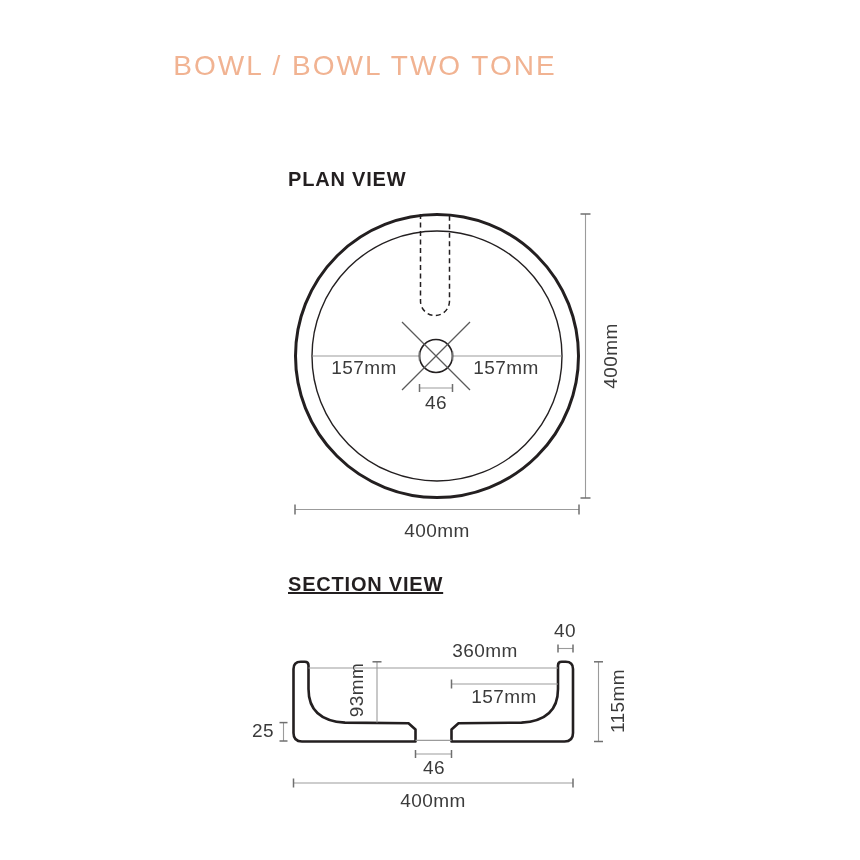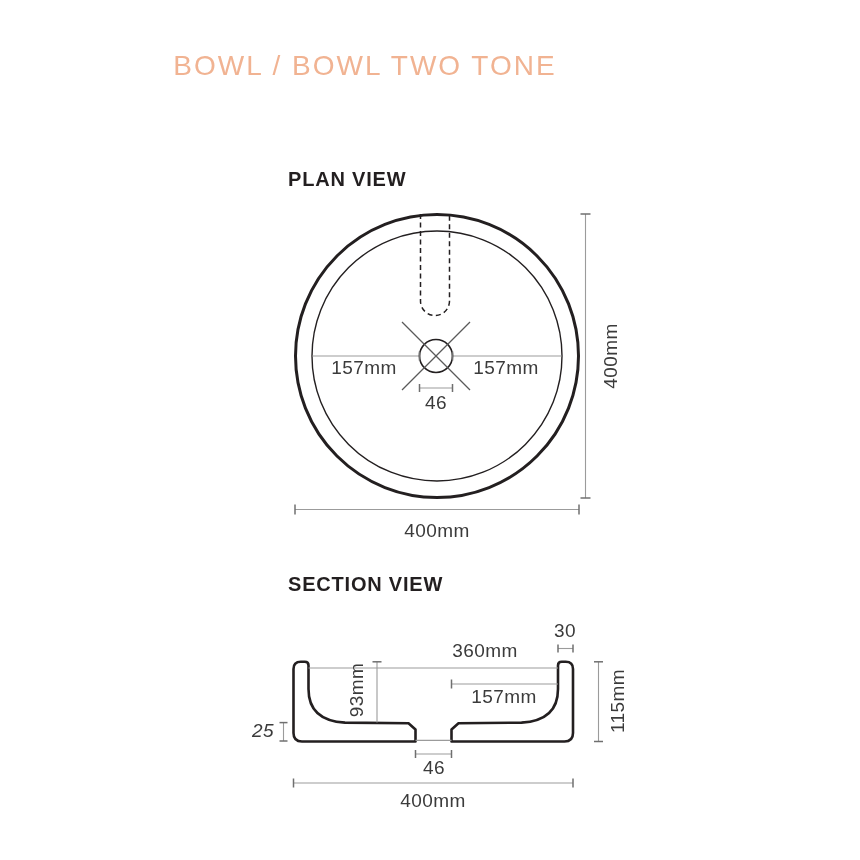--- a/index.html
+++ b/index.html
@@ -12,21 +12,21 @@
     position:absolute;left:365px;top:66px;
     transform:translate(-50%,-50%);
     font-size:28px;letter-spacing:2px;color:#f1b392;white-space:nowrap;
     font-weight:400;
   }
   .view-heading{
     position:absolute;font-weight:bold;font-size:20px;color:#231f20;
     letter-spacing:0.8px;white-space:nowrap;
   }
   #plan-heading{left:288px;top:168px;}
-  #section-heading{left:288px;top:573px;}
+  #section-heading{left:288px;top:573px;text-decoration:underline;}
   .dim{
     position:absolute;transform:translate(-50%,-50%);
     font-size:19px;color:#3b3b3b;letter-spacing:0.4px;white-space:nowrap;
   }
   .dim.vert{transform:translate(-50%,-50%) rotate(-90deg);}
   svg{position:absolute;left:0;top:0;}
 </style>
 </head>
 <body>
 
@@ -111,20 +111,20 @@
 <div class="page-title">BOWL / BOWL TWO TONE</div>
 <div class="view-heading" id="plan-heading">PLAN VIEW</div>
 <div class="view-heading" id="section-heading">SECTION VIEW</div>
 
 <div class="dim" style="left:364px;top:368px;">157mm</div>
 <div class="dim" style="left:506px;top:368px;">157mm</div>
 <div class="dim" style="left:436px;top:403px;">46</div>
 <div class="dim vert" style="left:611px;top:356px;">400mm</div>
 <div class="dim" style="left:437px;top:531px;">400mm</div>
 
-<div class="dim" style="left:565px;top:631px;">30</div>
+<div class="dim" style="left:565px;top:631px;">40</div>
 <div class="dim" style="left:437px;top:651px;margin-left:48px;">360mm</div>
 <div class="dim vert" style="left:357px;top:690px;">93mm</div>
 <div class="dim" style="left:504px;top:697px;">157mm</div>
 <div class="dim vert" style="left:618px;top:701px;">115mm</div>
-<div class="dim" style="left:263px;top:731px;font-style:italic;">25</div>
+<div class="dim" style="left:263px;top:731px;">25</div>
 <div class="dim" style="left:434px;top:768px;">46</div>
 <div class="dim" style="left:433px;top:801px;">400mm</div>
 
 </body></html>

